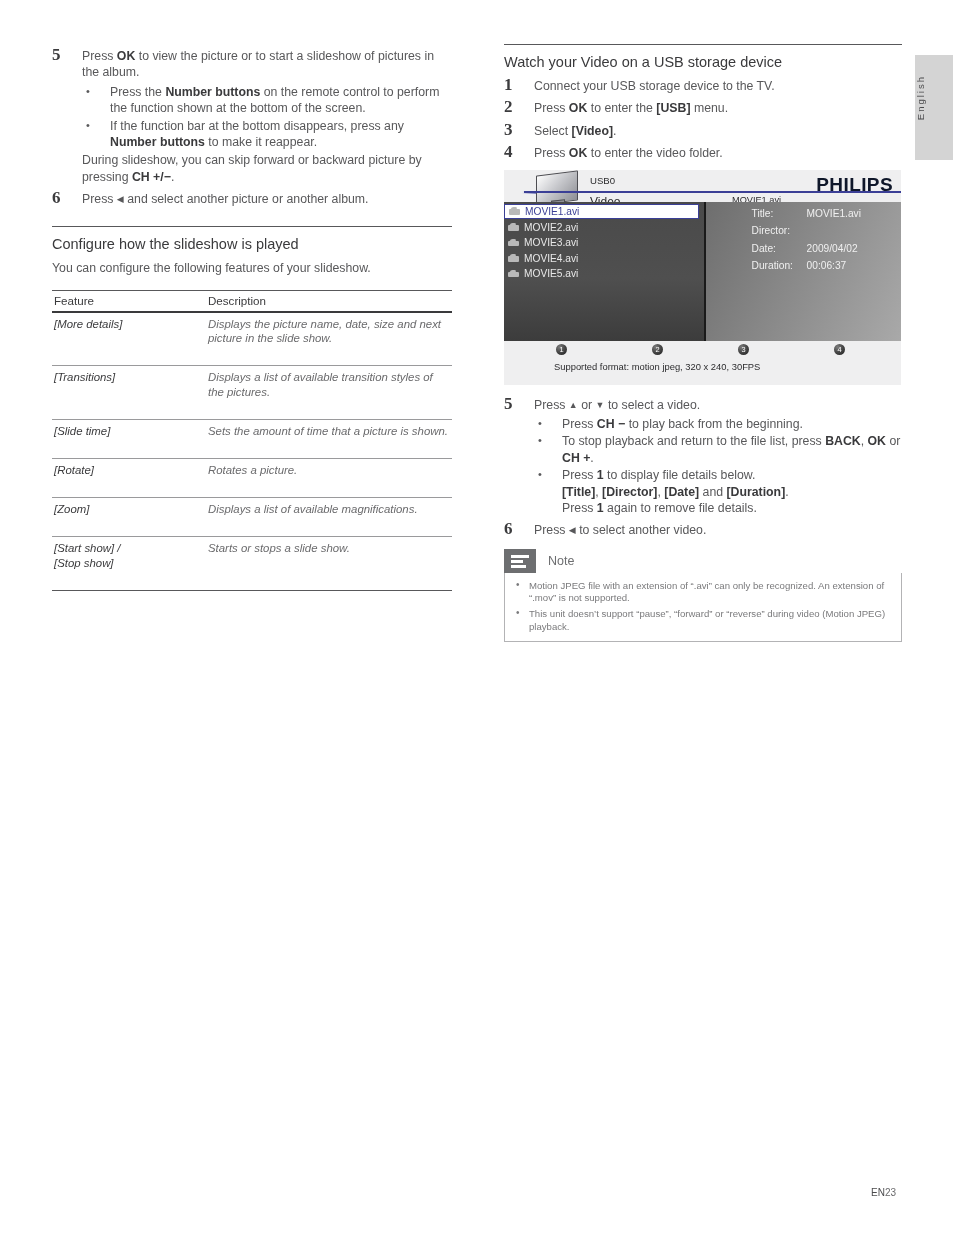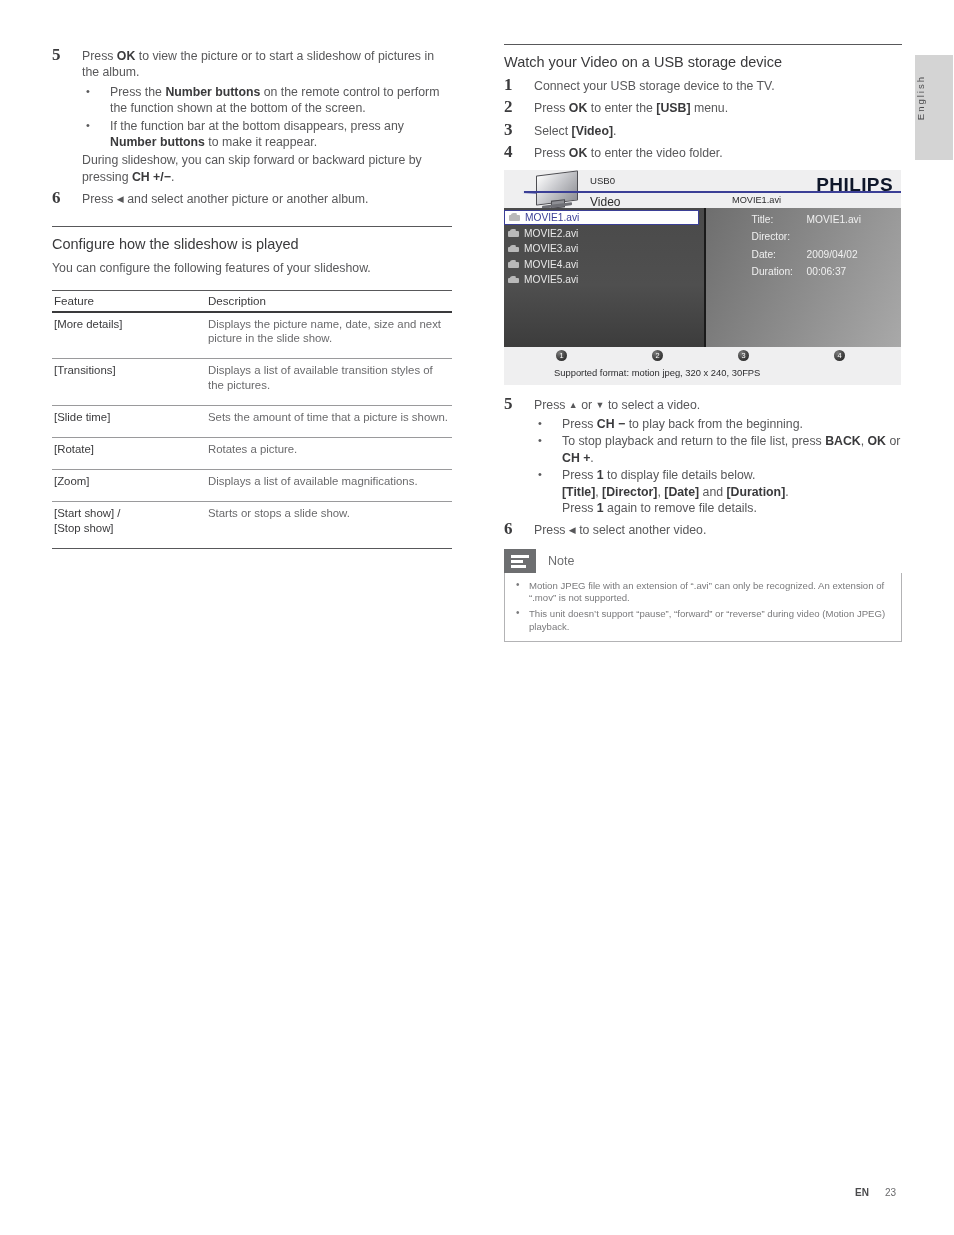--- a/index.html
+++ b/index.html
@@ -61,35 +61,35 @@
 
   
   table.feat{border-collapse:collapse;width:400px;font-size:11.4px;}
   table.feat th{
     text-align:left;font-weight:normal;color:#3a3a3c;font-size:11.6px;
     padding:3px 4px 4px 2px;
     border-top:1.1px solid #58585a;
     border-bottom:2px solid #3a3a3c;
   }
   table.feat td{
-    padding:4px 4px 13px 2px;
+    padding:4px 4px 20px 2px;
     border-bottom:0.9px solid #9a9a9c;
-    vertical-align:top;line-height:14.2px;
+    vertical-align:top;line-height:14.2px;font-style:italic;
   }
   table.feat td.f{color:#3a3a3c;width:148px;}
   table.feat td.d{color:#6a6a6c;}
   table.feat tr:last-child td{border-bottom:1.1px solid #58585a;}
 
   
   .tv{
     position:relative;width:397px;height:215px;margin:8px 0 12px 0;
     background:#efeff0;
     font-family:"Liberation Sans", sans-serif;
   }
-  .tv-top{position:relative;height:38px;background:#efeff0;}
+  .tv-top{position:relative;height:32px;background:#efeff0;}
   .tv-icon{
     position:absolute;left:18px;top:1px;width:62px;height:38px;
   }
   .tv-icon .screen{
     position:absolute;left:14px;top:2px;width:40px;height:28px;
     background:linear-gradient(135deg,#fdfdfd 0%,#c9cace 45%,#8e8f95 100%);
     border:1.6px solid #4d4d52;
     transform:skewY(-7deg);
     border-radius:1px;
   }
@@ -201,21 +201,21 @@
   ul.notelist li:before{
     content:"\2022";position:absolute;left:1px;top:-1px;font-size:10px;
   }
 
   
   .footer{
     position:absolute;left:0;top:1187px;width:954px;text-align:right;
     padding-right:58px;box-sizing:border-box;
     font-size:10px;color:#4b4b4d;
   }
-  .footer .en{font-weight:bold;margin-right:16px;}
+  .footer .en{font-weight:normal;}
   .footer .pg{color:#6a6a6c;}
 
   .arw{font-size:9px;vertical-align:1px;}
 </style>
 </head>
 <body>
 
 <div class="page">
 
   <div class="lang-tab">

